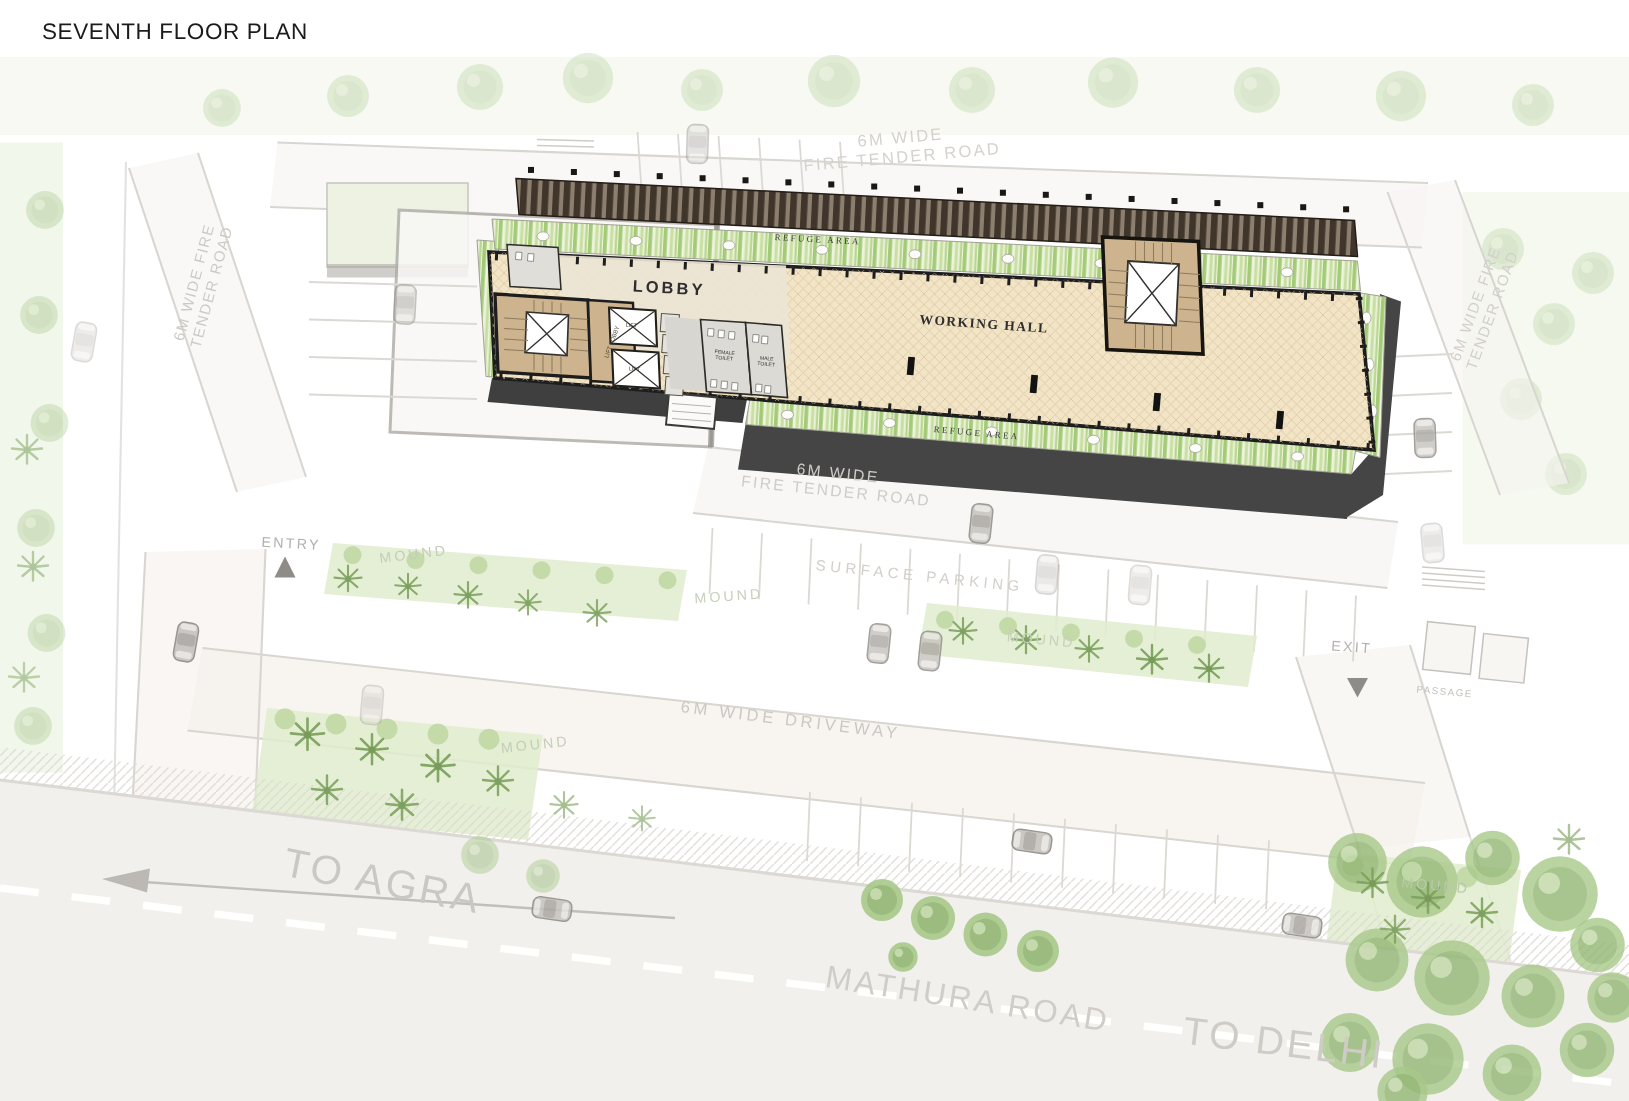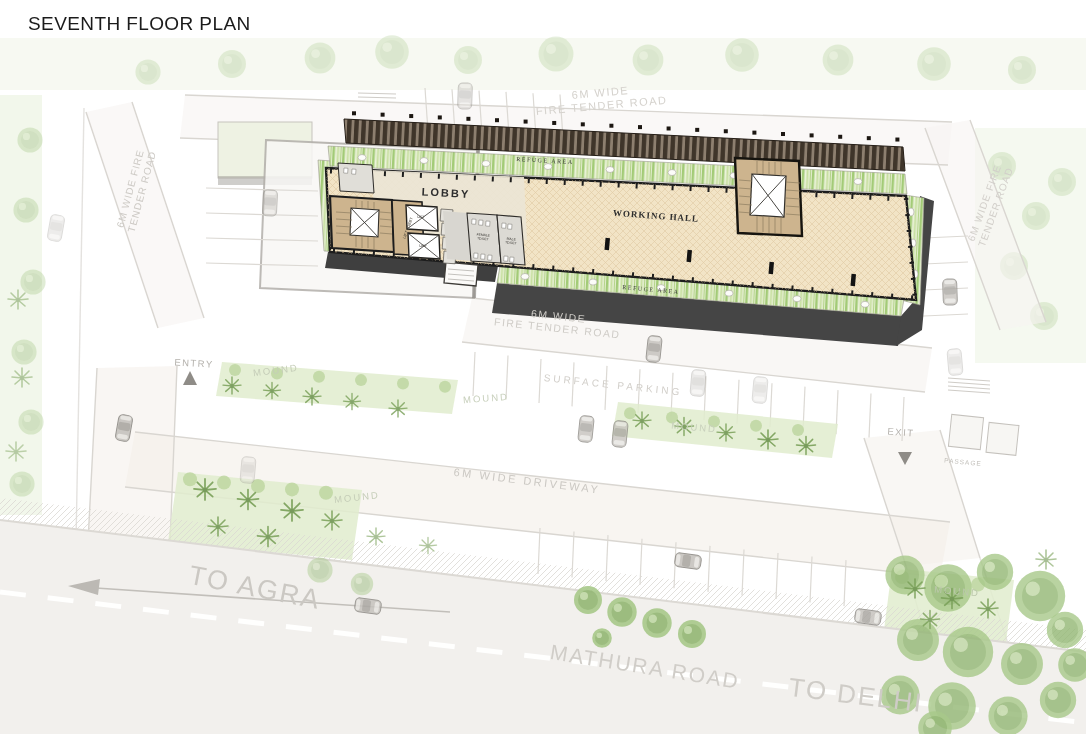--- a/index.html
+++ b/index.html
@@ -1,19 +1,19 @@
 <!DOCTYPE html>
 <html><head>
 <meta charset="utf-8">
 <style>
   html,body{margin:0;padding:0;background:#fff;}
   .canvas{position:relative;width:1086px;height:734px;background:#ffffff;overflow:hidden;
           font-family:"Liberation Sans",sans-serif;}
   svg.plan{position:absolute;left:0;top:0;}
-  .title{position:absolute;left:28px;top:13px;font-size:19px;font-weight:500;
+  .title{position:absolute;left:28px;top:13px;font-size:15px;font-weight:500;
          color:#1b1b1b;letter-spacing:.4px;}
   .lbl{position:absolute;transform:translate(-50%,-50%) rotate(var(--r,0deg)) scale(var(--s,1));
        white-space:nowrap;pointer-events:none;line-height:1.15;}
   .pre{white-space:pre-line;text-align:center;}
   .wrap{white-space:normal;text-align:center;}
   .serif{font-family:"Liberation Serif",serif;}
 </style>
 </head>
 <body>
 

